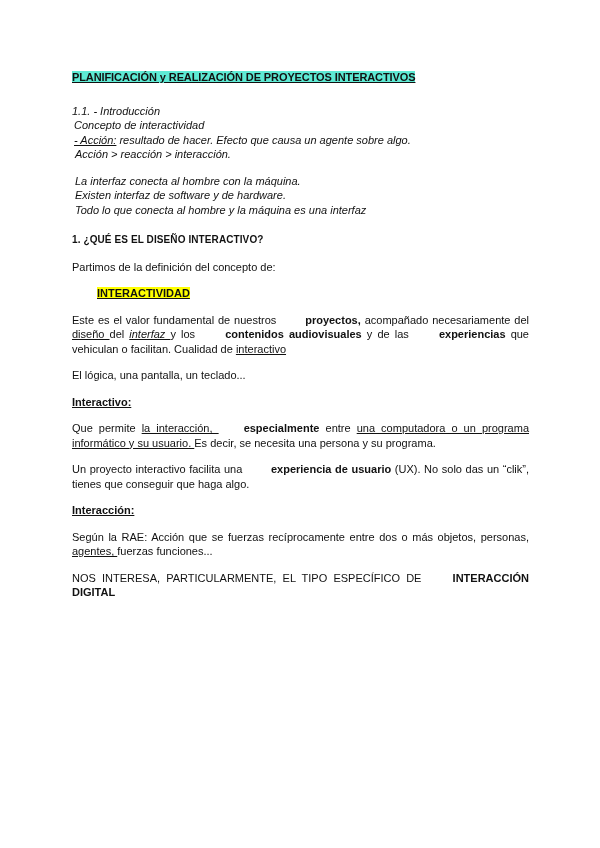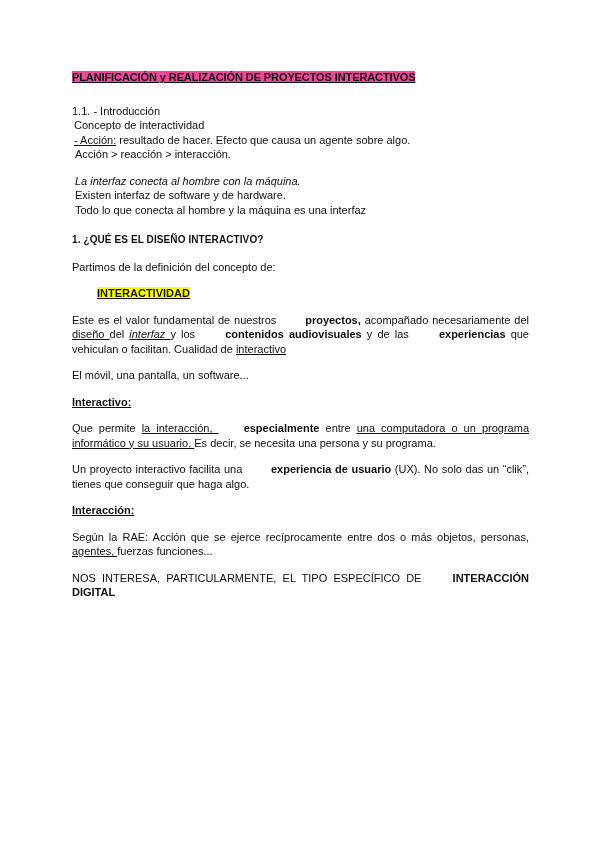--- a/index.html
+++ b/index.html
@@ -26,30 +26,30 @@
     .content {
       position: absolute;
       left: 72px;
       top: 70px;
       width: 457px;
     }
     .title {
       font-weight: bold;
       font-size: 11px;
       text-decoration: underline;
-      background: #ec4899;
+      background: #5eead4;
       display: inline;
       letter-spacing: -0.1px;
     }
     .hl {
       background: #ffff00;
     }
     .block { margin: 0; }
     .gap-title { height: 19px; }
-    .line { white-space: nowrap; }
+    .line { white-space: nowrap; font-style: italic; }
     .justify { text-align: justify; text-align-last: left; }
     .ul { text-decoration: underline; }
     .b { font-weight: bold; margin-left: 25px; }
     .i { font-style: italic; margin-top: 12px; }
     .indent1 { padding-left: 2px; }
     .indent2 { padding-left: 3px; }
     .h1 {
       font-weight: bold;
       font-size: 10px;
       margin-top: 16px;
@@ -88,29 +88,29 @@
 
     <div class="para">Partimos de la definición del concepto de:</div>
 
     <div class="para">
       <span class="b ul hl">INTERACTIVIDAD</span>
     </div>
 
     <div class="para justify"><span>Este es el valor fundamental de nuestros </span><span class="b">proyectos,</span><span> acompañado necesariamente del </span><span class="ul">diseño </span><span>del </span><span class="ul i">interfaz </span><span>y los </span><span class="b">contenidos audiovisuales</span><span> y de las </span><span class="b">experiencias</span><span> que vehiculan o facilitan. Cualidad de </span><span class="ul">interactivo</span></div>
 
 
-    <div class="para">El móvil, una pantalla, un software...</div>
+    <div class="para">El lógica, una pantalla, un teclado...</div>
 
     <div class="para sub">Interactivo:</div>
 
     <div class="para justify"><span>Que permite </span><span class="ul">la interacción, </span><span class="b">especialmente</span><span> entre </span><span class="ul">una computadora o un programa informático y su usuario. </span><span>Es decir, se necesita una persona y su programa.</span></div>
 
     <div class="para justify"><span>Un proyecto interactivo facilita una </span><span class="b">experiencia de usuario</span><span> (UX). No solo das un “clik”, tienes que conseguir que haga algo.</span></div>
 
     <div class="para sub">Interacción:</div>
 
 
-    <div class="para justify"><span>Según la RAE: Acción que se ejerce recíprocamente entre dos o más objetos, personas, </span><span class="ul">agentes, </span><span>fuerzas funciones...</span></div>
+    <div class="para justify"><span>Según la RAE: Acción que se fuerzas recíprocamente entre dos o más objetos, personas, </span><span class="ul">agentes, </span><span>fuerzas funciones...</span></div>
 
     <div class="para justify"><span>NOS INTERESA, PARTICULARMENTE, EL TIPO ESPECÍFICO DE </span><span class="b">INTERACCIÓN DIGITAL</span></div>
 
   </div>
 </div>
 
 </body></html>

